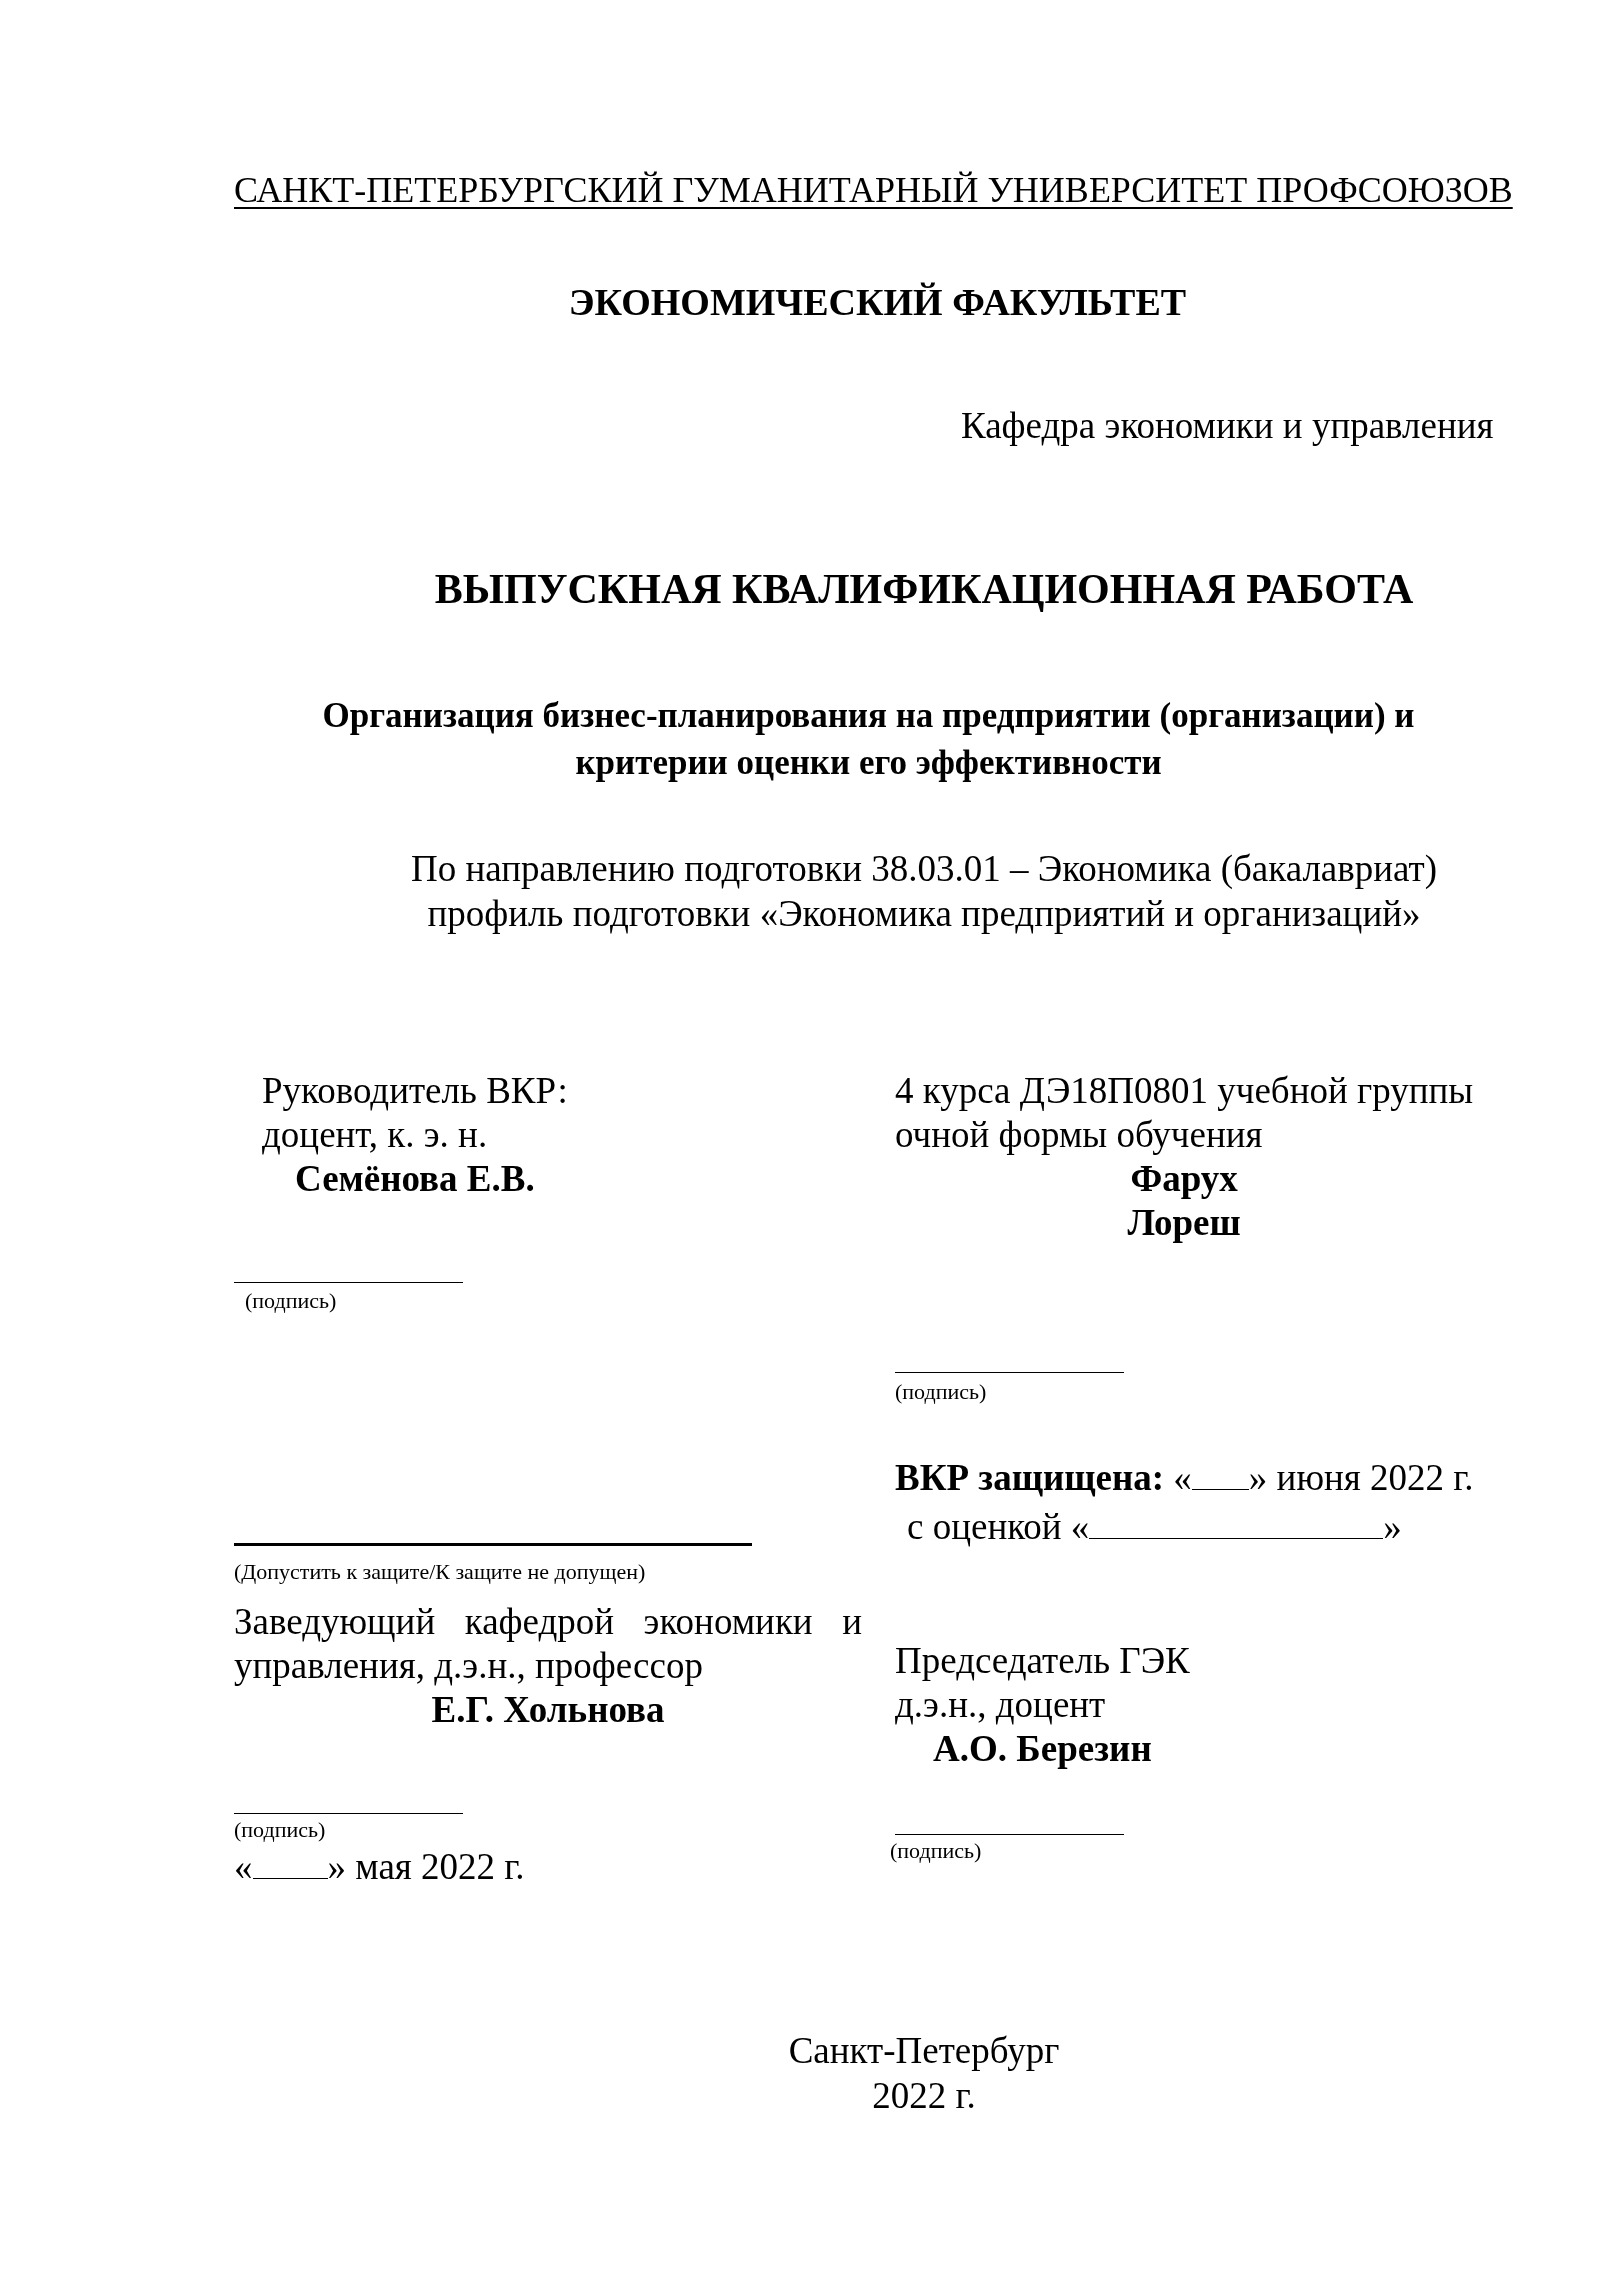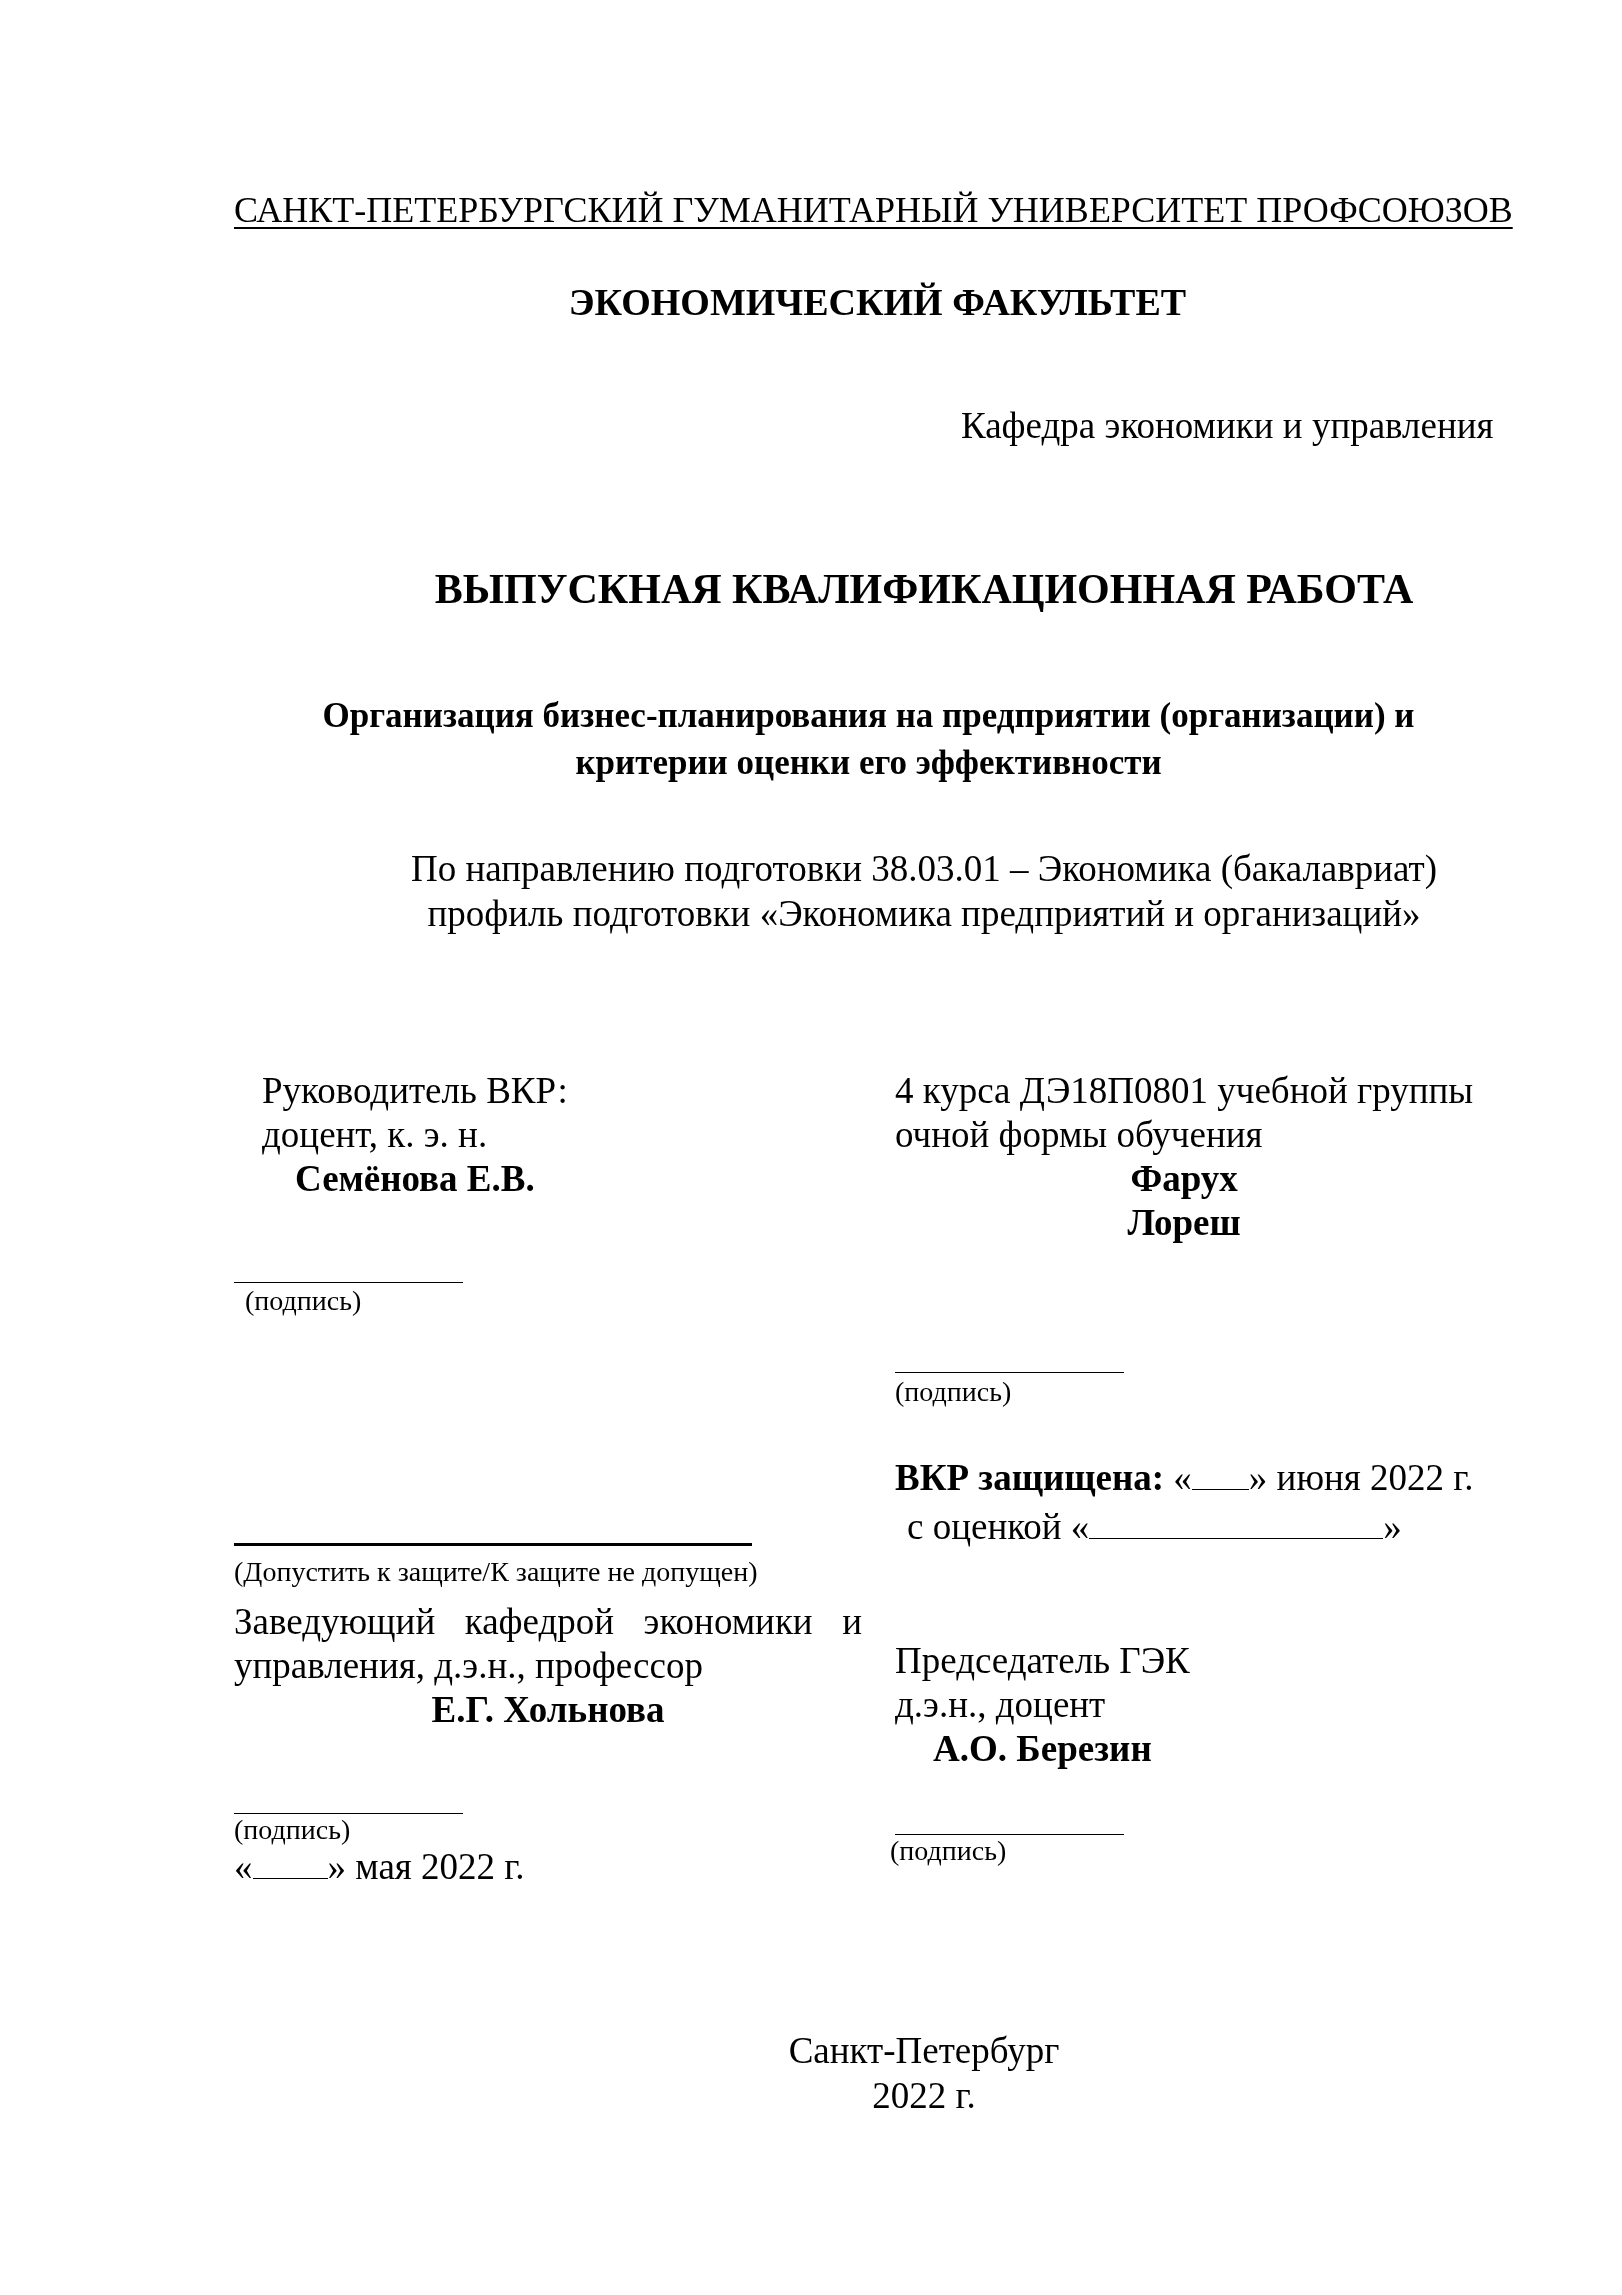--- a/index.html
+++ b/index.html
@@ -1,22 +1,22 @@
 <!DOCTYPE html>
 <html style="font-size:12.6px"><head>
 <meta charset="utf-8">
 <style>
   html, body { margin: 0; padding: 0; background: #ffffff; }
   body { width: 1623px; height: 2295px; position: relative; overflow: hidden;
          font-family: "Liberation Serif", "DejaVu Serif", serif; color: #000; }
   .abs { position: absolute; white-space: nowrap; }
   .t48 { font-size: 37px; line-height: 44px; }
-  .t26 { font-size: 28px; line-height: 27px; }
+  .t26 { font-size: 22px; line-height: 27px; }
   .b { font-weight: bold; text-align: center; }
-  .u { text-decoration: underline; text-decoration-thickness: 1.6px; text-underline-offset: 4.7px; margin-top: 20px; }
+  .u { text-decoration: underline; text-decoration-thickness: 1.6px; text-underline-offset: 4.7px; }
   .center { text-align: center; }
   .sigline { position: absolute; border-bottom: 1.6px solid #000; height: 0; }
   .blank { display: inline-block; border-bottom: 1.6px solid #000; height: 31px; vertical-align: baseline; }
 </style>
 </head>
 <body>
 
 <div class="abs t48 u" style="left:234px; top:168px; font-size:36px;">САНКТ-ПЕТЕРБУРГСКИЙ ГУМАНИТАРНЫЙ УНИВЕРСИТЕТ ПРОФСОЮЗОВ</div>
 
 <div class="abs t48 b" style="left:0; width:1755px; top:280px; text-align:center; font-size:38px;">ЭКОНОМИЧЕСКИЙ ФАКУЛЬТЕТ</div>

